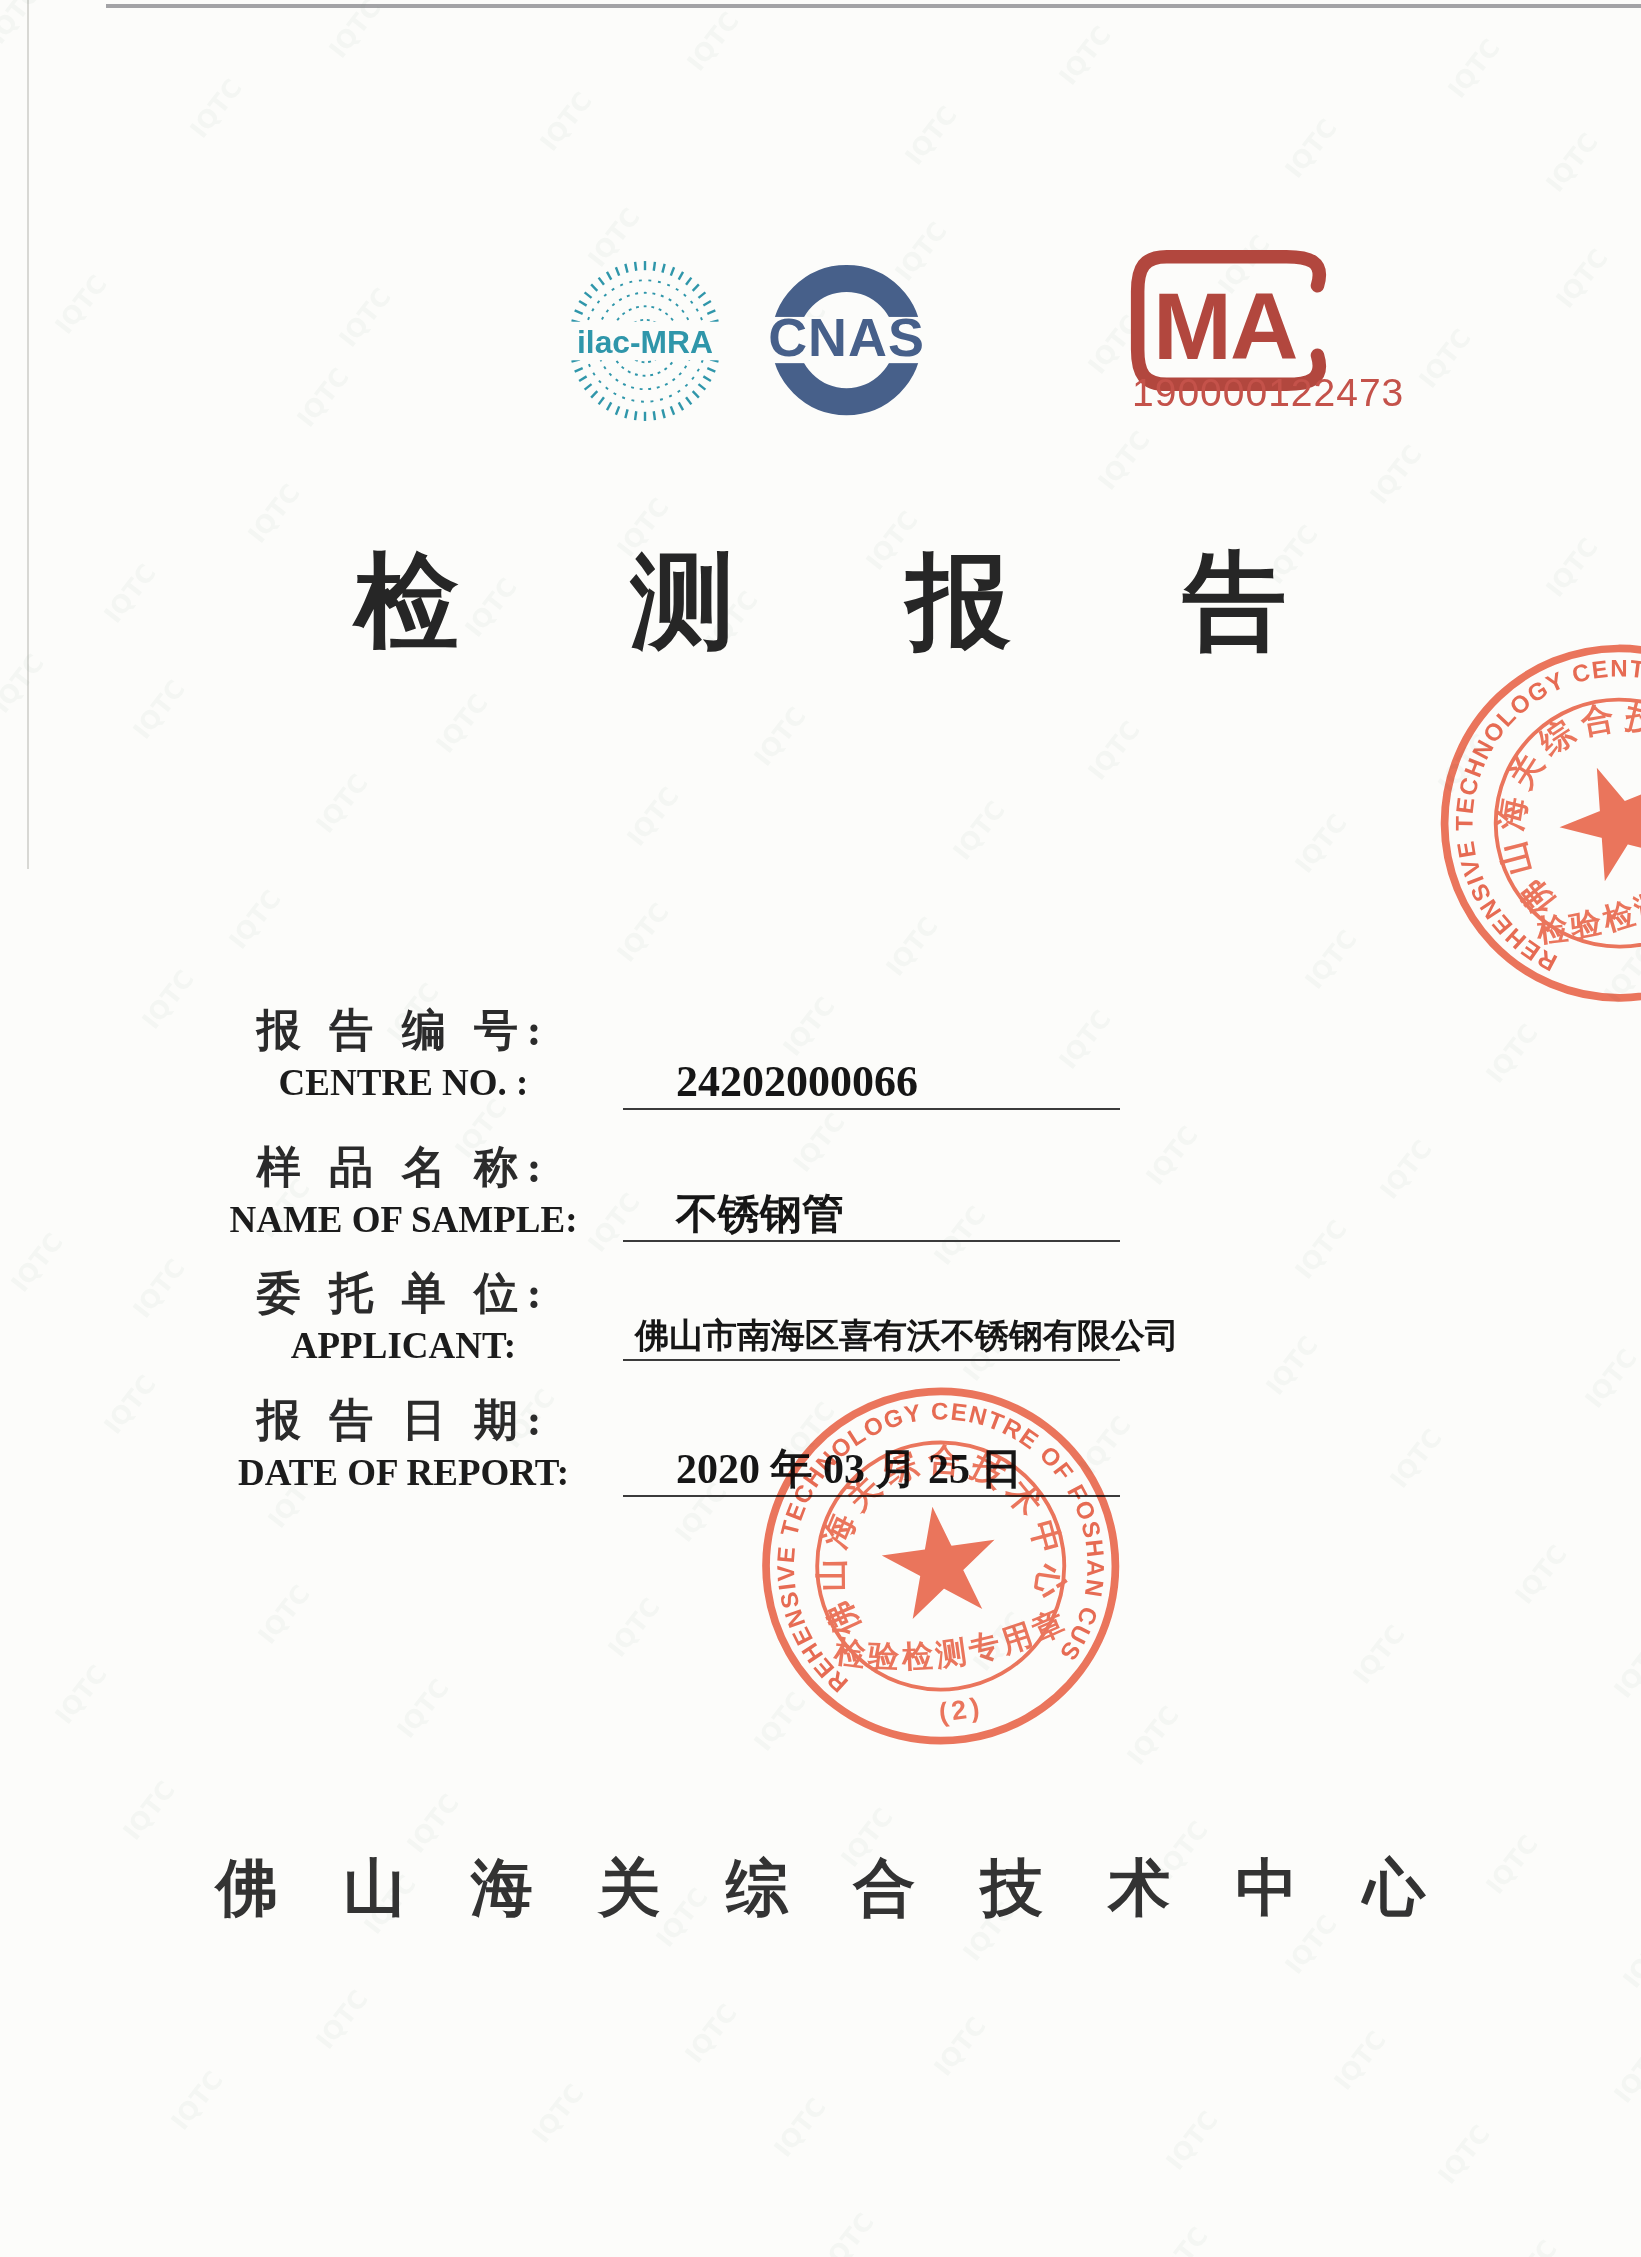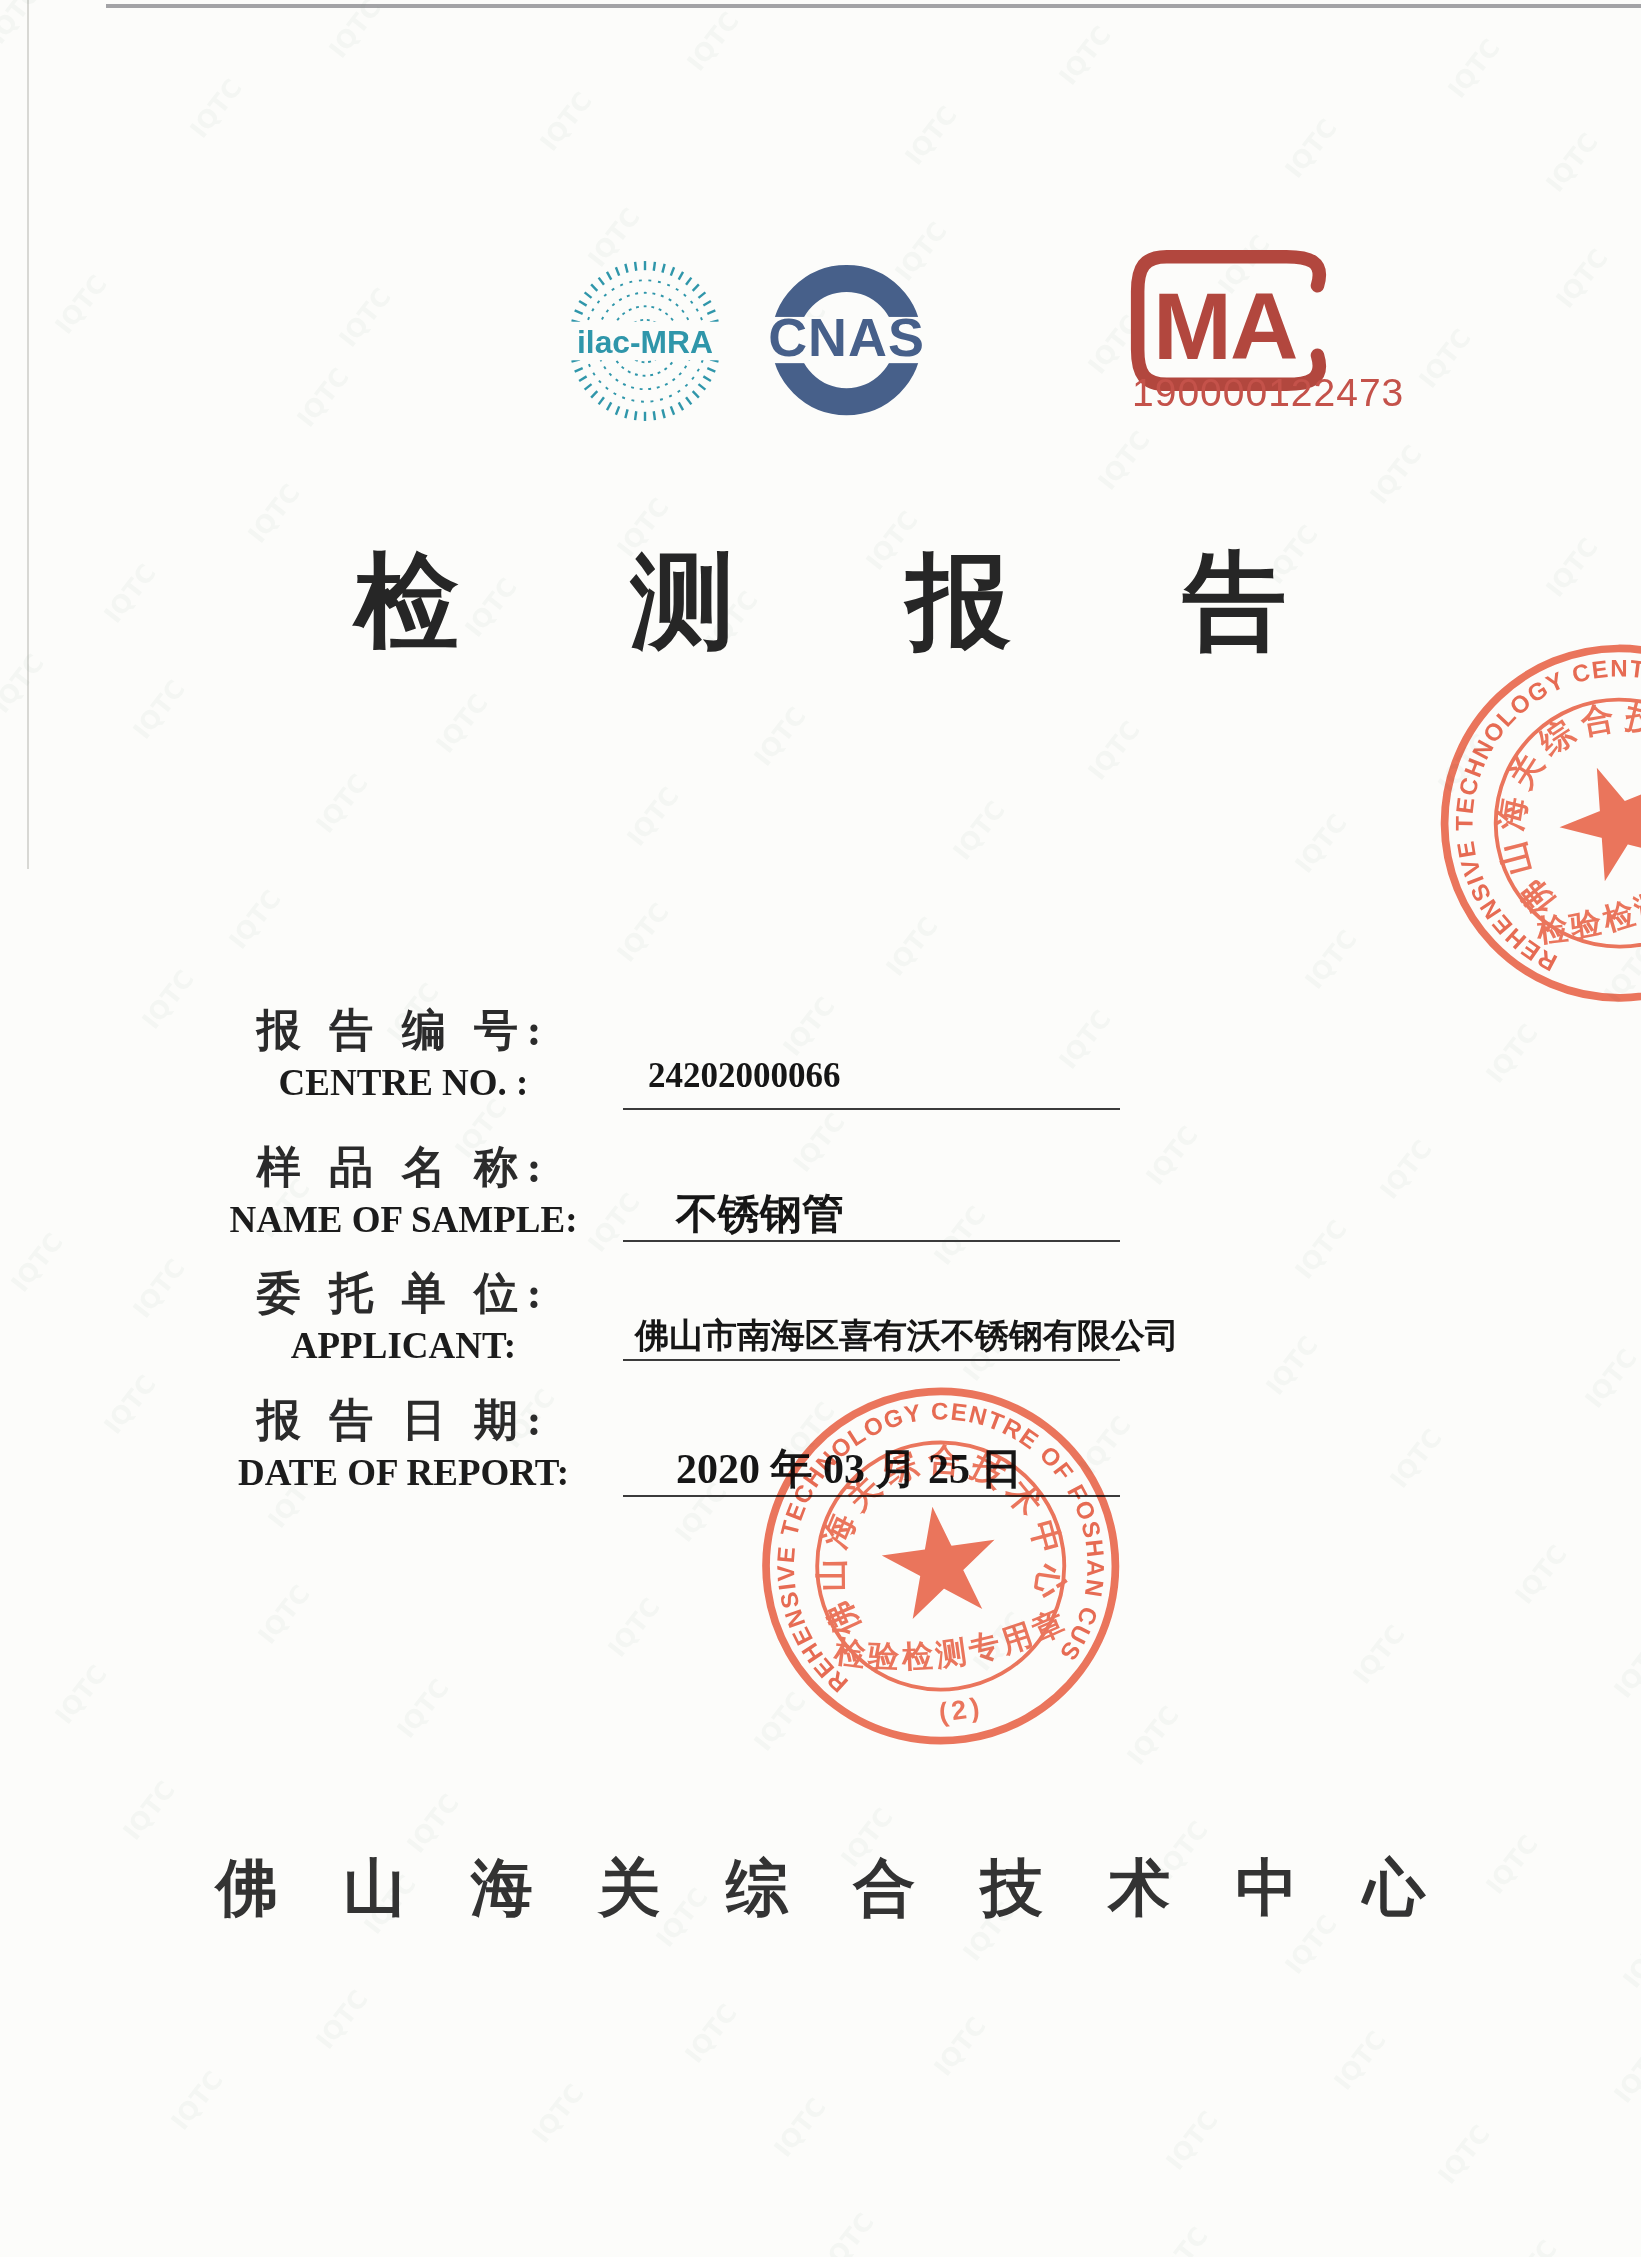--- a/index.html
+++ b/index.html
@@ -248,21 +248,21 @@
   </div>
 
   <div class="title-zh">检 测 报 告</div>
 
   <div>
 
     <div class="frow" style="top:1004px">
       <div class="lab-zh">报 告 编 号:</div>
       <div class="lab-en">CENTRE NO. :</div>
     </div>
-    <div class="fval" style="left:648px;top:1056px;font-size:35px">24202000066</div>
+    <div class="fval" style="left:676px;top:1056px;font-size:44px">24202000066</div>
     <div class="fline" style="top:1108px"></div>
 
     <div class="frow" style="top:1141px">
       <div class="lab-zh">样 品 名 称:</div>
       <div class="lab-en">NAME OF SAMPLE:</div>
     </div>
     <div class="fval" style="left:676px;top:1186px;font-size:42px;font-weight:600">不锈钢管</div>
     <div class="fline" style="top:1240px"></div>
 
     <div class="frow" style="top:1267px">

